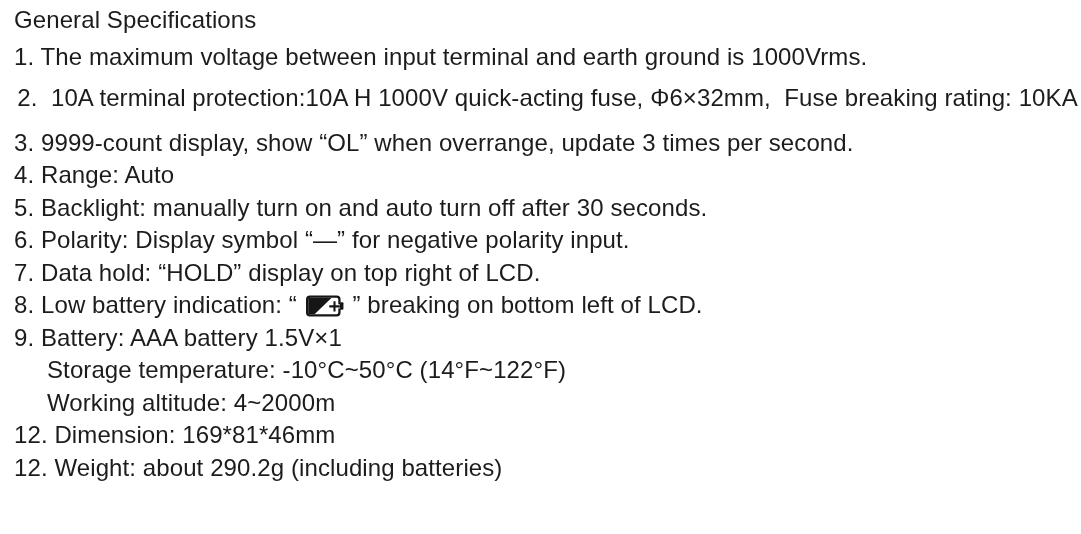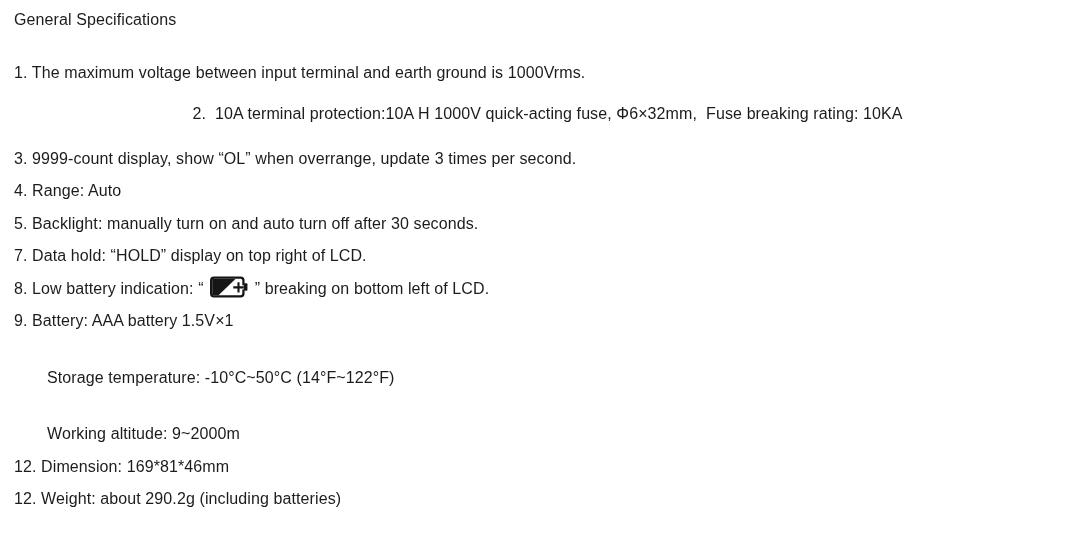--- a/index.html
+++ b/index.html
@@ -11,61 +11,62 @@
     width: 1081px;
     height: 534px;
     overflow: hidden;
   }
   .page {
     box-sizing: border-box;
     width: 1081px;
     height: 534px;
     padding: 4px 0 0 14px;
     font-family: "Liberation Sans", "DejaVu Sans", sans-serif;
-    font-size: 16px;
+    font-size: 24px;
     line-height: 32.5px;
     color: #1c1c1c;
     background: #ffffff;
   }
   .line {
     white-space: pre;       
     height: 32.5px;
     letter-spacing: 0.1px;
   }
-  .m1 { margin-top: 20px; }  
+  .m1 { margin-top: 4px; }  
   .m2 { margin-top: 9px; text-align: center; }  
   .m3 { margin-top: 12px; }  
-  .indent { padding-left: 33px; margin-top: 24px; }  
+  .indent { padding-left: 33px; }  
   .batt-icon {
     display: inline-block;
     vertical-align: -4px;
     margin: 0 2px;
   }
 </style>
 </head>
 <body>
 
 <div class="page">
 
   <div class="line">General Specifications</div>
 
   <div class="line m1">1. The maximum voltage between input terminal and earth ground is 1000Vrms.</div>
   <div class="line m2">2.  10A terminal protection:10A H 1000V quick-acting fuse, Φ6×32mm,  Fuse breaking rating: 10KA</div>
   <div class="line m3">3. 9999-count display, show “OL” when overrange, update 3 times per second.</div>
   <div class="line">4. Range: Auto</div>
   <div class="line">5. Backlight: manually turn on and auto turn off after 30 seconds.</div>
+  <div class="line">6. Polarity: Display symbol “—” for negative polarity input.</div>
   <div class="line">7. Data hold: “HOLD” display on top right of LCD.</div>
 
   <div class="line"><span>8. Low battery indication: “ </span><svg class="batt-icon" width="38" height="22" viewBox="0 0 40 22" aria-hidden="true">
         <rect x="1.2" y="1.2" width="34" height="19.6" rx="3" fill="#ffffff" stroke="#161616" stroke-width="2.4"></rect>
         <rect x="35.8" y="7" width="3.6" height="8" rx="1" fill="#161616"></rect>
         <polygon points="2.4,2.4 27,2.4 9,19.6 2.4,19.6" fill="#161616"></polygon>
         <path d="M24.5 11.4 h11 M30 5.9 v11" stroke="#ffffff" stroke-width="4.6" fill="none"></path>
         <path d="M24.5 11.4 h11 M30 5.9 v11" stroke="#161616" stroke-width="2.2" fill="none"></path>
       </svg><span> ” breaking on bottom left of LCD.</span></div>
 
   <div class="line">9. Battery: AAA battery 1.5V×1</div>
   <div class="line indent">Storage temperature: -10°C~50°C (14°F~122°F)</div>
-  <div class="line indent">Working altitude: 9~2000m</div>
+  <div class="line indent">Working altitude: 4~2000m</div>
   <div class="line">12. Dimension: 169*81*46mm</div>
   <div class="line">12. Weight: about 290.2g (including batteries)</div>
 
 </div>
 
 </body></html>

